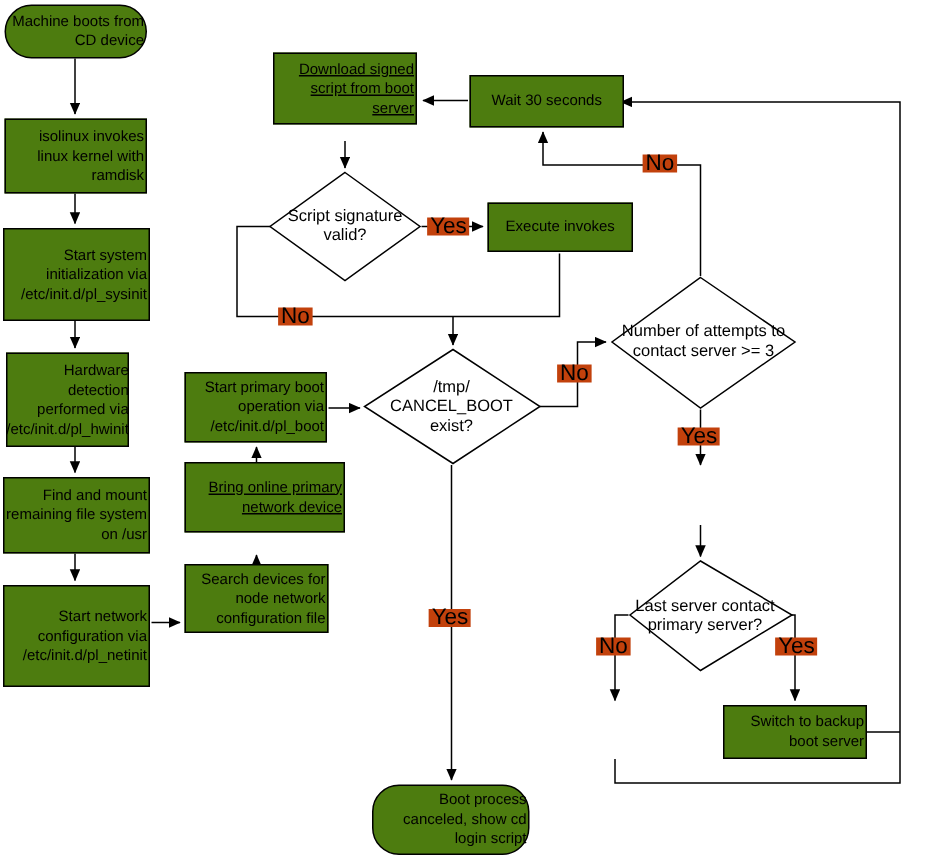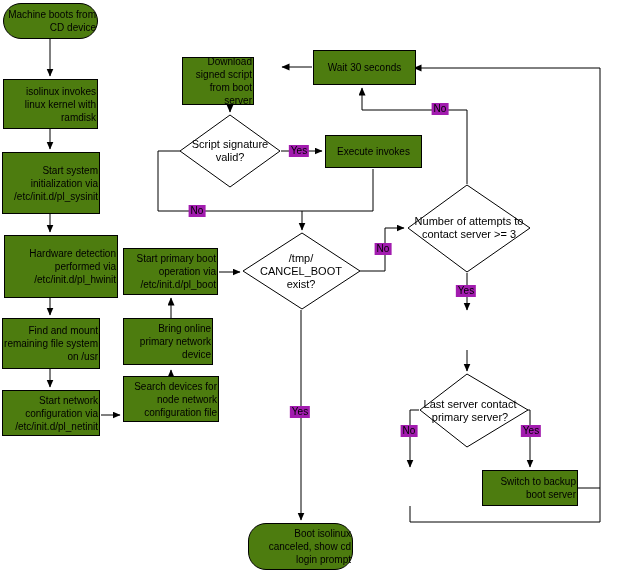--- a/index.html
+++ b/index.html
@@ -5,22 +5,22 @@
   html,body{margin:0;padding:0;background:#fff;}
   .stage{position:relative;width:629px;height:573px;background:#fff;overflow:hidden;
          font-family:"Liberation Sans",sans-serif;color:#000;}
   .stage svg{position:absolute;left:0;top:0;}
   .node{position:absolute;box-sizing:border-box;border:1px solid #000;background:#4d7c0f;
         display:flex;align-items:center;justify-content:center;text-align:right;
         font-size:10px;line-height:13px;padding:1px;}
   .terminator{border-radius:18px;}
   .dlabel{position:absolute;box-sizing:border-box;display:flex;align-items:center;
           justify-content:center;text-align:center;font-size:11px;line-height:13px;}
-  .elabel{position:absolute;transform:translate(-50%,-50%);background:#a21caf;
-          padding:0 2px;font-size:10px;line-height:12px;white-space:nowrap;}
+  .elabel{position:absolute;transform:translate(-50%,-50%);background:#c2410c;
+          padding:0 2px;font-size:15px;line-height:12px;white-space:nowrap;}
 </style>
 </head>
 <body>
 
 <div class="stage">
 
   <svg width="629" height="573" viewBox="0 0 629 573">
     <defs>
       <marker id="arr" markerWidth="9" markerHeight="8" refX="7.5" refY="3.5" orient="auto" markerUnits="userSpaceOnUse">
         <path d="M0,0 L8,3.5 L0,7 z" fill="#000"></path>
@@ -60,43 +60,43 @@
       <line x1="312" y1="67" x2="282" y2="67" marker-end="url(#arr)"></line>
     </g>
   </svg>
 
   <div class="node terminator" style="left:3px;top:3px;width:95px;height:36px;">Machine boots from CD device</div>
 
   <div class="node" style="left:3px;top:79px;width:95px;height:50px;">isolinux invokes linux kernel with ramdisk</div>
 
   <div class="node" style="left:2px;top:152px;width:98px;height:62px;">Start system initialization via /etc/init.d/pl_sysinit</div>
 
-  <div class="node" style="left:4px;top:235px;width:114px;height:63px;">Hardware detection performed via /etc/init.d/pl_hwinit</div>
+  <div class="node" style="left:4px;top:235px;width:82px;height:63px;">Hardware detection performed via /etc/init.d/pl_hwinit</div>
 
   <div class="node" style="left:2px;top:318px;width:98px;height:51px;">Find and mount remaining file system on /usr</div>
 
-  <div class="node" style="left:2px;top:390px;width:98px;height:46px;">Start network configuration via /etc/init.d/pl_netinit</div>
+  <div class="node" style="left:2px;top:390px;width:98px;height:68px;">Start network configuration via /etc/init.d/pl_netinit</div>
 
   <div class="node" style="left:123px;top:376px;width:96px;height:46px;">Search devices for node network configuration file</div>
 
-  <div class="node" style="left:123px;top:318px;width:90px;height:47px;">Bring online primary network device</div>
+  <div class="node" style="left:123px;top:308px;width:107px;height:47px;text-decoration:underline;">Bring online primary network device</div>
 
   <div class="node" style="left:123px;top:248px;width:95px;height:47px;">Start primary boot operation via /etc/init.d/pl_boot</div>
 
-  <div class="node" style="left:182px;top:57px;width:72px;height:48px;">Download signed script from boot server</div>
+  <div class="node" style="left:182px;top:35px;width:96px;height:48px;text-decoration:underline;">Download signed script from boot server</div>
 
   <div class="node" style="left:313px;top:50px;width:103px;height:35px;">Wait 30 seconds</div>
 
   <div class="node" style="left:325px;top:135px;width:97px;height:33px;">Execute invokes</div>
 
 
 
   <div class="node" style="left:482px;top:470px;width:96px;height:36px;">Switch to backup boot server</div>
 
-  <div class="node terminator" style="left:248px;top:523px;width:105px;height:47px;">Boot isolinux canceled, show cd login prompt</div>
+  <div class="node terminator" style="left:248px;top:523px;width:105px;height:47px;">Boot process canceled, show cd login script</div>
 
   <div class="dlabel" style="left:185px;top:137px;width:90px;height:28px;">Script signature valid?</div>
 
   <div class="dlabel" style="left:257px;top:250px;width:88px;height:42px;">/tmp/ CANCEL_BOOT exist?</div>
 
   <div class="dlabel" style="left:414px;top:207px;width:110px;height:42px;">Number of attempts to contact server &gt;= 3</div>
 
   <div class="dlabel" style="left:420px;top:391px;width:100px;height:40px;">Last server contact primary server?</div>
 
   <span class="elabel" style="left:299px;top:151px;">Yes</span>

